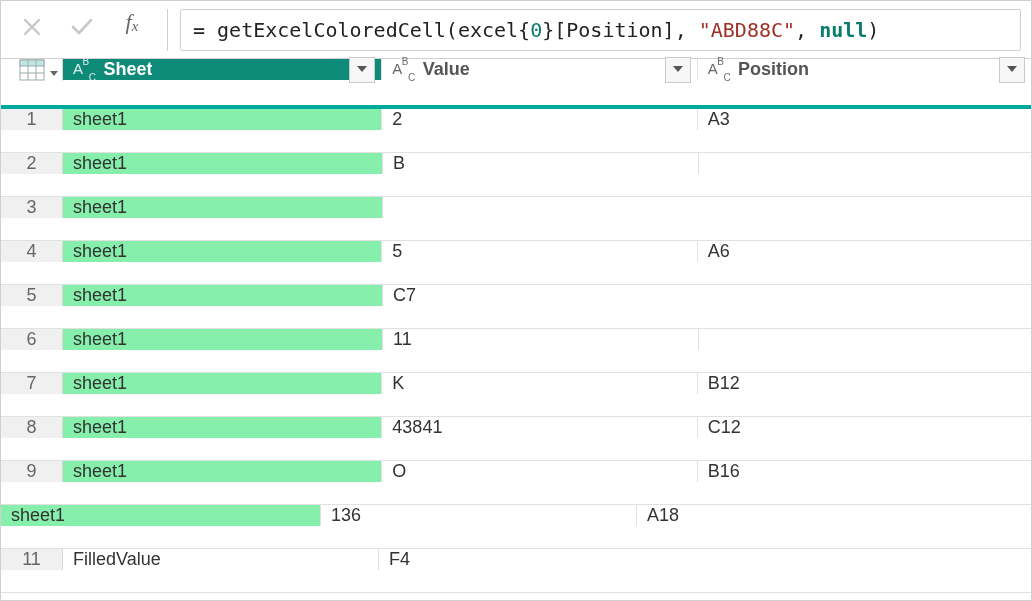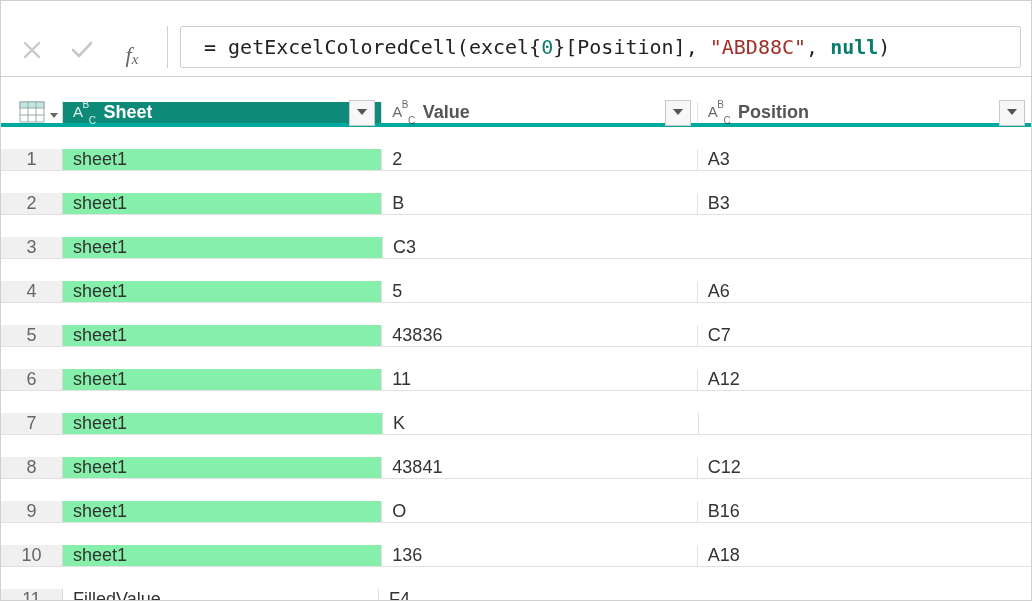--- a/index.html
+++ b/index.html
@@ -9,26 +9,25 @@
     color: #333;
     background: #fff;
     width: 1032px;
     height: 601px;
     overflow: hidden;
     border: 1px solid #d0d0d0;
   }
   
   .formula-bar {
     display: flex;
-    align-items: flex-end;
+    align-items: flex-start;
     height: 58px;
     border-bottom: 1px solid #d0d0d0;
     padding: 8px 10px;
     gap: 8px;
-    margin-top: 18px;
   }
   .fb-btn {
     width: 42px;
     height: 36px;
     display: flex;
     align-items: center;
     justify-content: center;
     color: #bdbdbd;
   }
   .fb-btn svg { display:block; }
@@ -46,39 +45,39 @@
     background: #d0d0d0;
     margin: 0 4px 0 6px;
   }
   .fb-formula {
     flex: 1;
     height: 42px;
     border: 1px solid #cfcfcf;
     border-radius: 2px;
     display: flex;
     align-items: center;
-    padding: 0 23px;
+    padding: 0 12px;
     font-family: Consolas, Menlo, monospace;
     font-size: 20px;
     color: #333;
     white-space: pre;
     overflow: hidden;
   }
   .tok-num   { color: #0a7c6c; }
   .tok-str   { color: #a03027; }
   .tok-null  { color: #0a7c6c; font-weight: bold; }
   .tok-plain { color: #222; }
 
   
   .grid {
     position: relative;
   }
   .header-row, .data-row {
     display: flex;
-    align-items: flex-end;
+    align-items: flex-start;
     height: 44px;
     border-bottom: 1px solid #e1e1e1;
   }
   .header-row {
     height: 50px;
     border-bottom: 4px solid #00a99d;
   }
   .rownum-cell {
     width: 62px;
     min-width: 62px;
@@ -249,77 +248,68 @@
         </div>
       </div>
       <div class="data-row">
         <div class="rownum-cell">2</div>
         <div class="col sheet">
           <span class="cell-text">sheet1</span>
         </div>
         <div class="col value">
           <span class="cell-text">B</span>
         </div>
-        <div class="col position">
-          <span class="cell-text">B3</span>
-        </div>
       </div>
       <div class="data-row">
         <div class="rownum-cell">3</div>
         <div class="col sheet">
           <span class="cell-text">sheet1</span>
         </div>
-        <div class="col position">
-          <span class="cell-text">C3</span>
-        </div>
       </div>
       <div class="data-row">
         <div class="rownum-cell">4</div>
         <div class="col sheet">
           <span class="cell-text">sheet1</span>
         </div>
         <div class="col value">
           <span class="cell-text">5</span>
         </div>
         <div class="col position">
           <span class="cell-text">A6</span>
         </div>
       </div>
       <div class="data-row">
         <div class="rownum-cell">5</div>
         <div class="col sheet">
           <span class="cell-text">sheet1</span>
         </div>
-        <div class="col value">
-          <span class="cell-text">43836</span>
-        </div>
         <div class="col position">
           <span class="cell-text">C7</span>
         </div>
       </div>
       <div class="data-row">
         <div class="rownum-cell">6</div>
         <div class="col sheet">
           <span class="cell-text">sheet1</span>
         </div>
         <div class="col value">
           <span class="cell-text">11</span>
         </div>
-        <div class="col position">
-          <span class="cell-text">A12</span>
-        </div>
       </div>
       <div class="data-row">
         <div class="rownum-cell">7</div>
         <div class="col sheet">
           <span class="cell-text">sheet1</span>
         </div>
         <div class="col value">
           <span class="cell-text">K</span>
         </div>
+        <div class="col position">
+          <span class="cell-text">B12</span>
+        </div>
       </div>
       <div class="data-row">
         <div class="rownum-cell">8</div>
         <div class="col sheet">
           <span class="cell-text">sheet1</span>
         </div>
         <div class="col value">
           <span class="cell-text">43841</span>
         </div>
         <div class="col position">
@@ -332,21 +322,20 @@
           <span class="cell-text">sheet1</span>
         </div>
         <div class="col value">
           <span class="cell-text">O</span>
         </div>
         <div class="col position">
           <span class="cell-text">B16</span>
         </div>
       </div>
       <div class="data-row">
-        <div class="rownum-cell">10</div>
         <div class="col sheet">
           <span class="cell-text">sheet1</span>
         </div>
         <div class="col value">
           <span class="cell-text">136</span>
         </div>
         <div class="col position">
           <span class="cell-text">A18</span>
         </div>
       </div>

